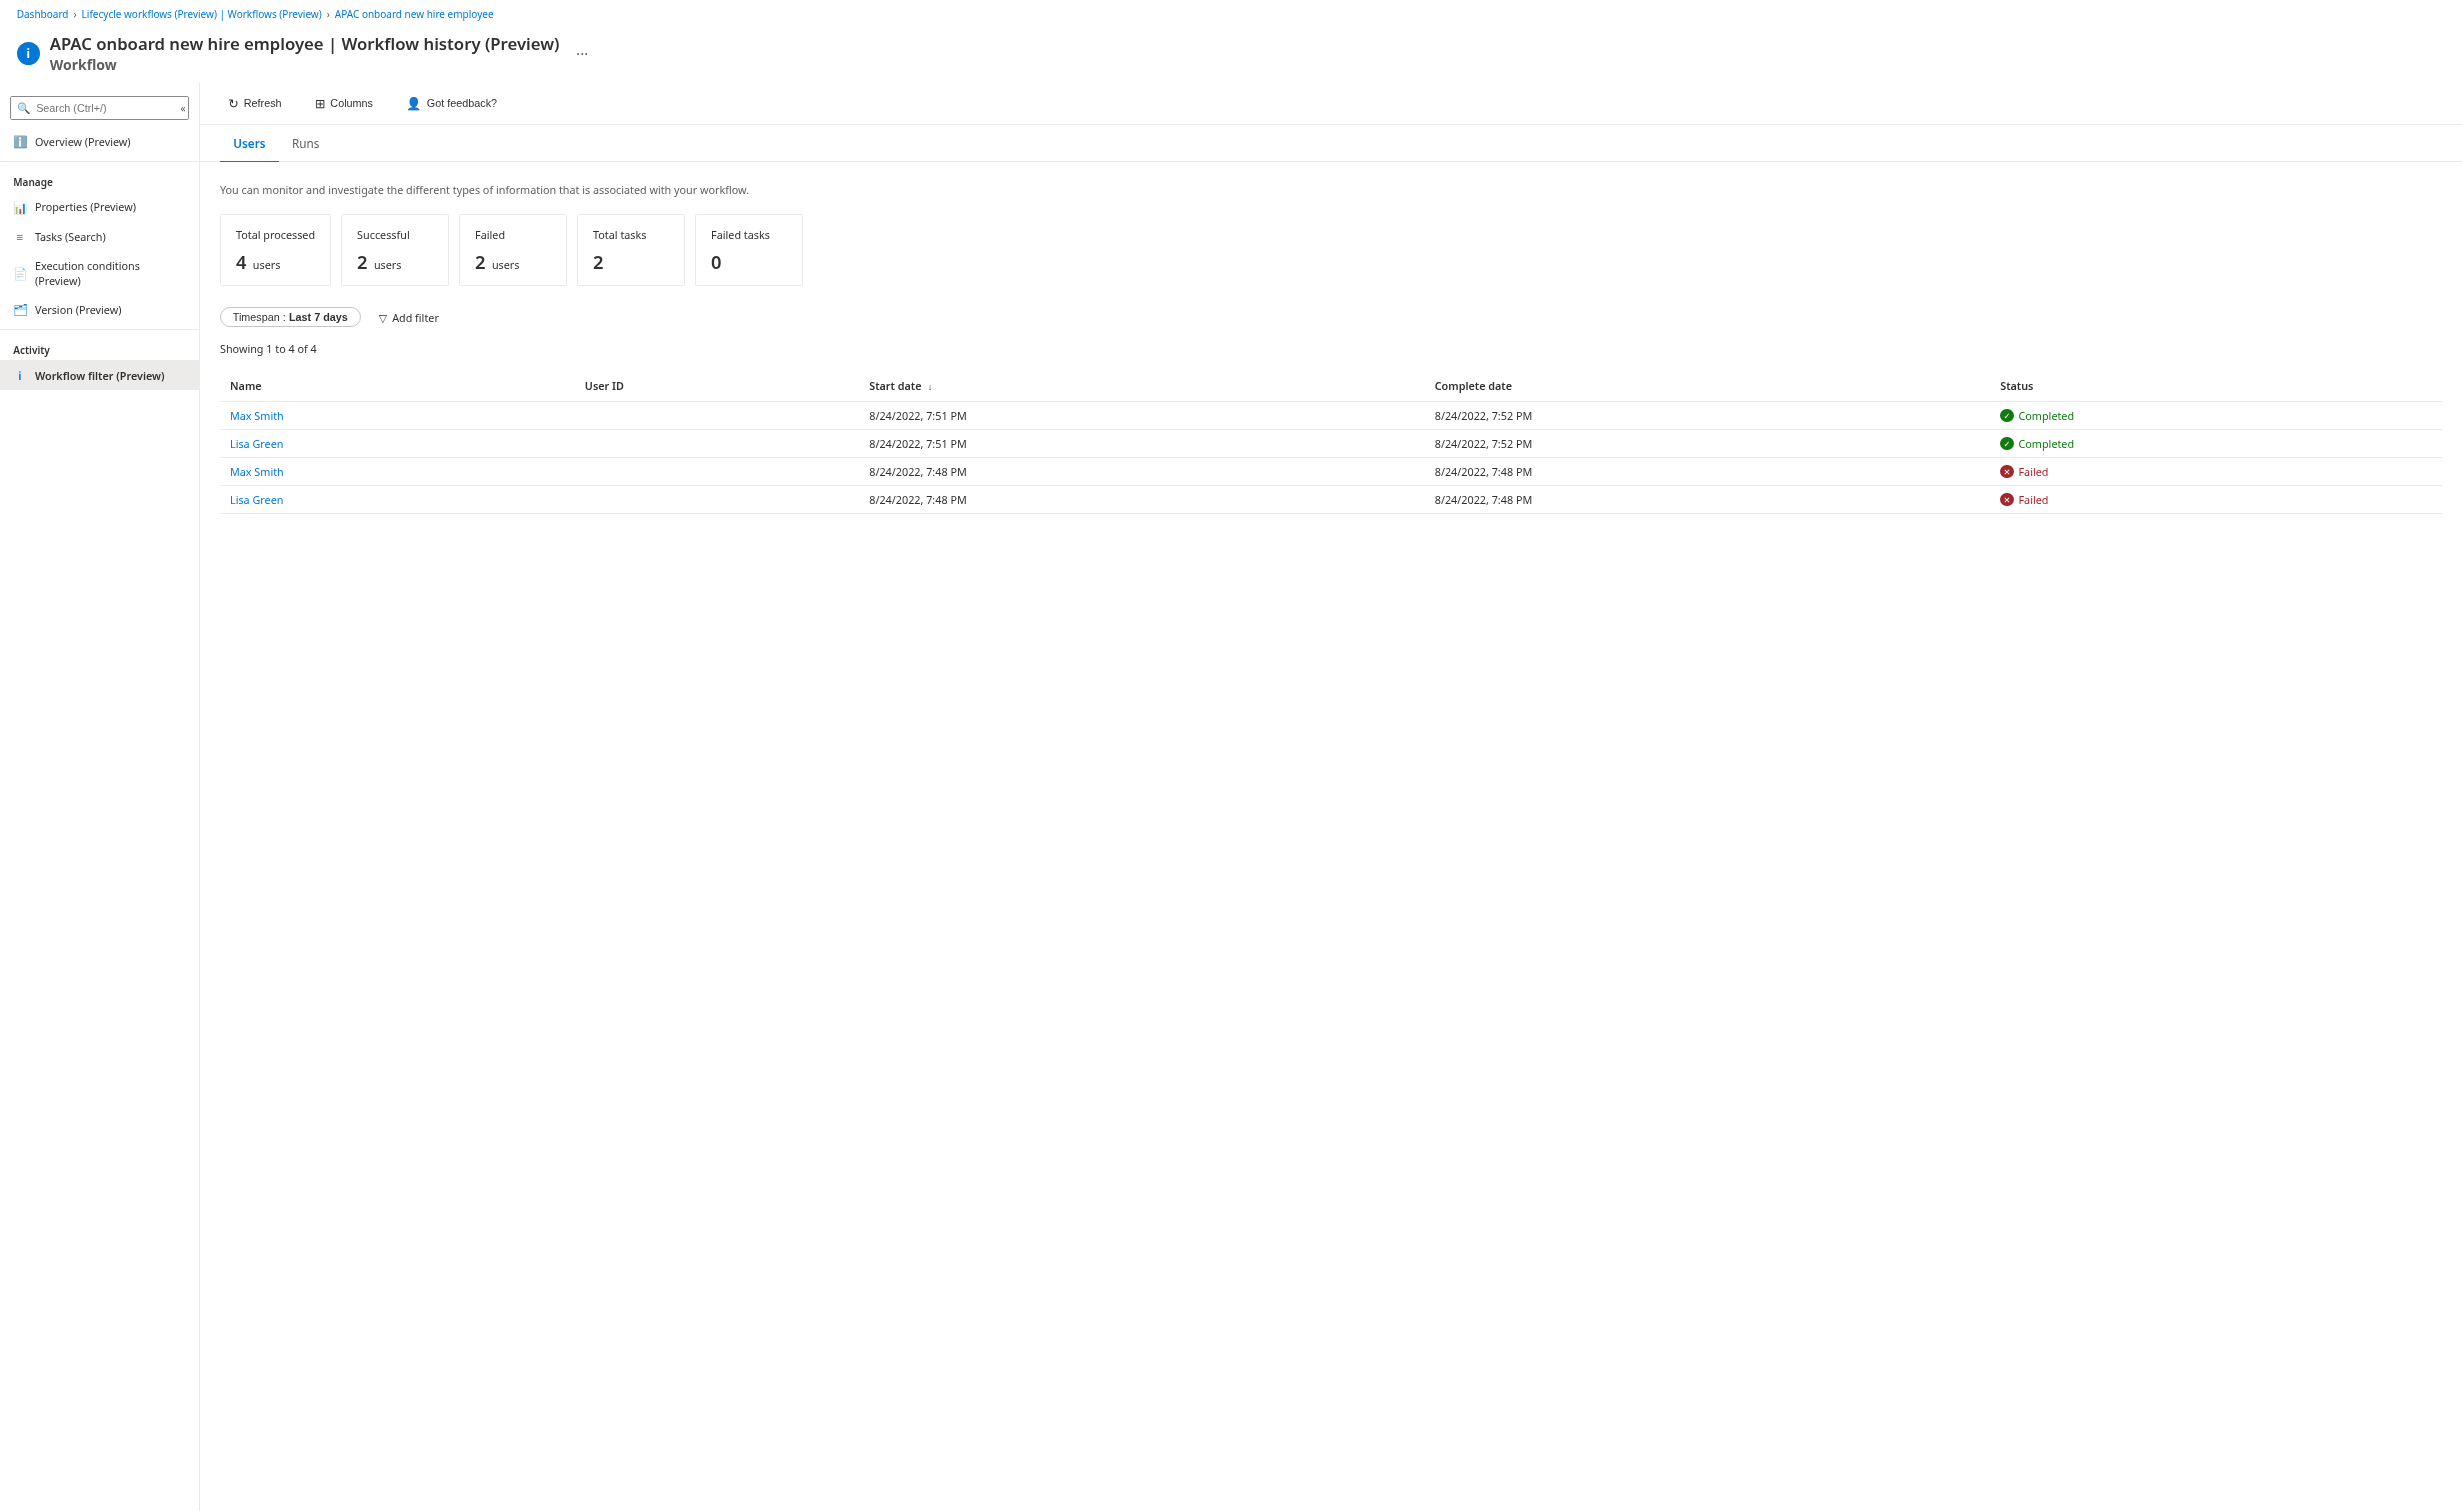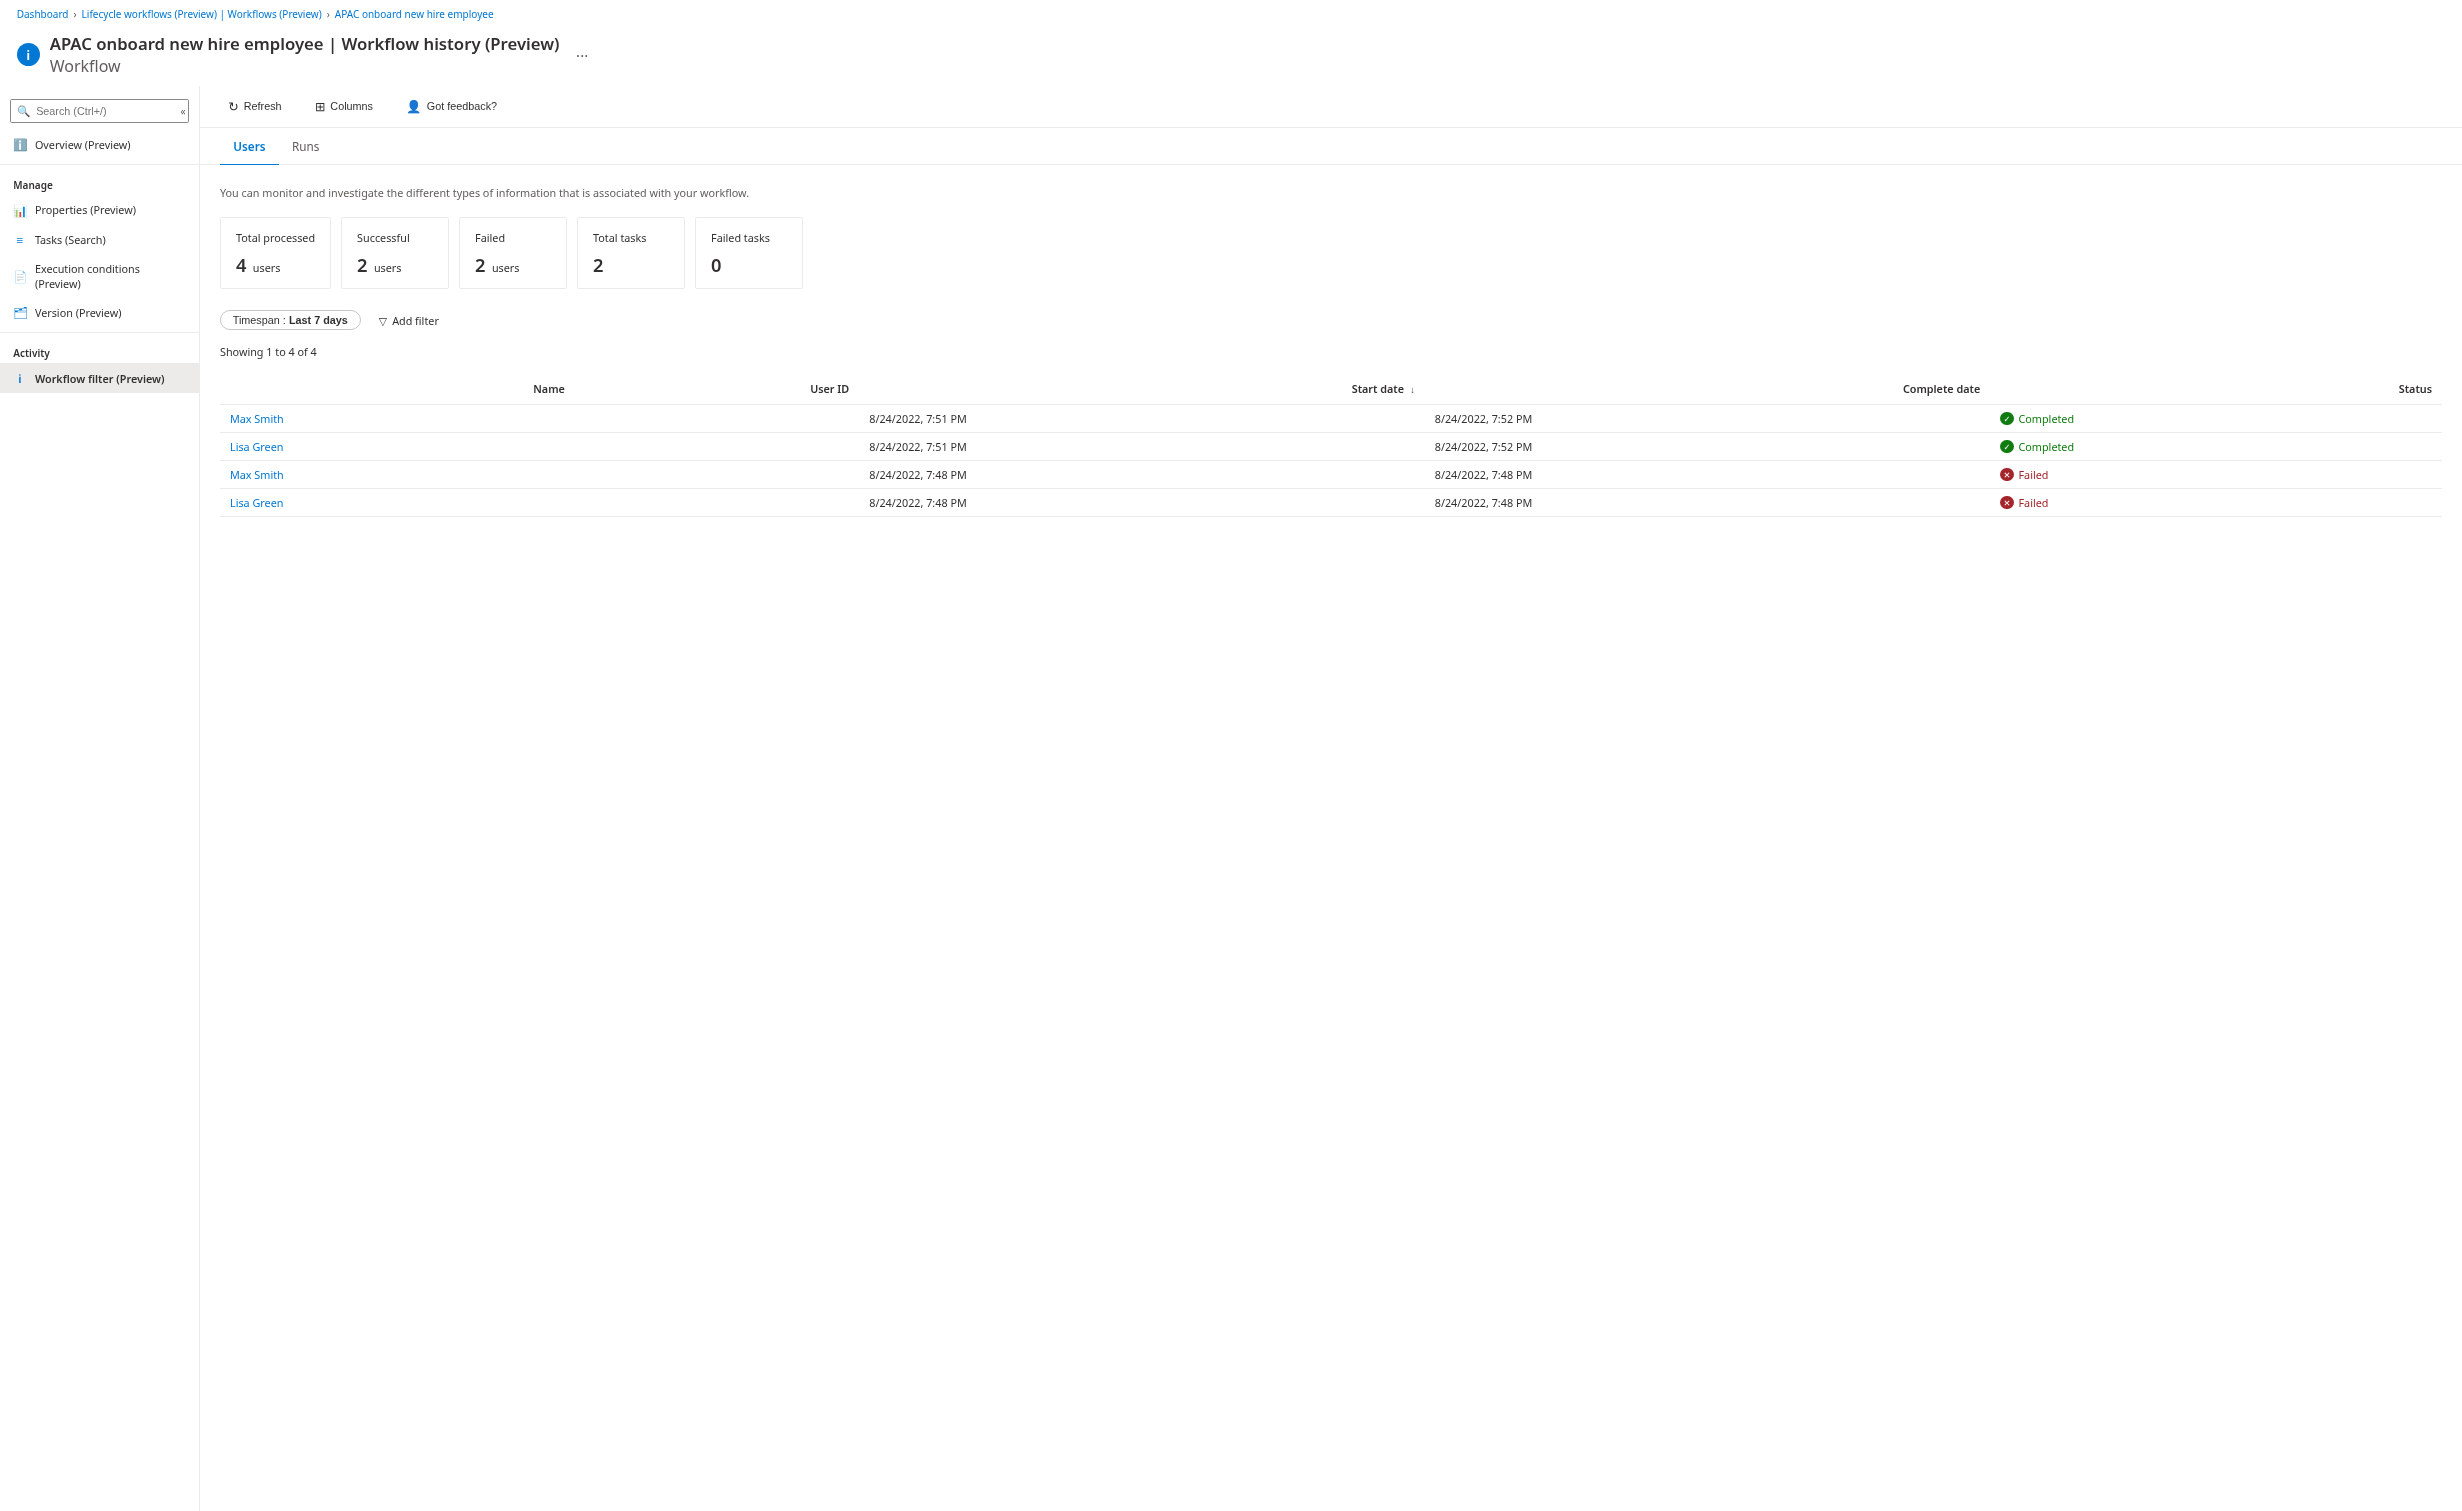--- a/index.html
+++ b/index.html
@@ -7,21 +7,21 @@
 
     
     .breadcrumb { padding: 6.7px 16.7px; font-size: 10px; color: #0078d4; display: flex; align-items: center; gap: 5px; }
     .breadcrumb span { color: #605e5c; }
     .breadcrumb a { color: #0078d4; text-decoration: none; cursor: pointer; }
 
     
     .page-header { padding: 5px 16.7px 8.3px 16.7px; display: flex; align-items: center; gap: 10px; }
     .page-header-icon { width: 23px; height: 23px; background: #0078d4; border-radius: 50%; display: flex; align-items: center; justify-content: center; color: white; font-weight: bold; font-size: 11.7px; flex-shrink: 0; }
     .page-header-text h1 { font-size: 16.7px; font-weight: 600; color: #323130; }
-    .page-header-text .subtitle { font-size: 16px; color: #605e5c; }
+    .page-header-text .subtitle { font-size: 14px; color: #605e5c; font-weight: bold; }
     .more-btn { color: #605e5c; cursor: pointer; font-size: 15px; padding: 3.3px 6.7px; border-radius: 3.3px; }
 
     
     .main-layout { display: flex; flex: 1; overflow: hidden; }
 
     
     .sidebar { width: 200px; border-right: 0.8px solid #edebe9; display: flex; flex-direction: column; overflow-y: auto; padding: 6.7px 0; flex-shrink: 0; }
     .search-box { margin: 6.7px 10px; display: flex; align-items: center; border: 0.8px solid #8a8886; border-radius: 1.7px; padding: 3.3px 6.7px; gap: 5px; cursor: text; }
     .search-box input { border: none; outline: none; font-size: 10.8px; color: #323130; width: 100%; background: transparent; }
     .search-box .search-icon { color: #605e5c; font-size: 10.8px; }
@@ -62,21 +62,21 @@
     
     .filters { display: flex; align-items: center; gap: 10px; margin-bottom: 13.3px; margin-top: 11px; }
     .timespan-btn { border: 0.8px solid #c8c6c4; border-radius: 13.3px; padding: 3.3px 11.7px; font-size: 10.8px; cursor: pointer; background: #fff; color: #323130; display: flex; align-items: center; gap: 3.3px; }
     .timespan-bold { font-weight: 600; }
     .add-filter-btn { display: flex; align-items: center; gap: 5px; font-size: 10.8px; color: #323130; cursor: pointer; padding: 3.3px 8.3px; border-radius: 1.7px; }
 
     .showing-text { font-size: 10.8px; color: #323130; margin-bottom: 13.3px; }
 
     
     .data-table { width: 100%; border-collapse: collapse; }
-    .data-table th { text-align: right; font-size: 10.8px; font-weight: 600; color: #323130; padding: 8.3px 10px; border-bottom: 0.8px solid #edebe9; }
+    .data-table th { text-align: left; font-size: 10.8px; font-weight: 600; color: #323130; padding: 8.3px 10px; border-bottom: 0.8px solid #edebe9; }
     .data-table td { padding: 6px 10px; font-size: 10.8px; border-bottom: 0.8px solid #edebe9; color: #323130; }
     .link-text { color: #0078d4; cursor: pointer; text-decoration: none; }
     .sort-icon { margin-left: 3.3px; font-size: 9.2px; }
 
     
     .status-completed { display: flex; align-items: center; gap: 5px; color: #107c10; }
     .status-failed { display: flex; align-items: center; gap: 5px; color: #a4262c; }
     .status-icon-completed { width: 13.3px; height: 13.3px; background: #107c10; border-radius: 50%; display: flex; align-items: center; justify-content: center; color: white; font-size: 8.3px; flex-shrink: 0; }
     .status-icon-failed { width: 13.3px; height: 13.3px; background: #a4262c; border-radius: 50%; display: flex; align-items: center; justify-content: center; color: white; font-size: 8.3px; flex-shrink: 0; }
 

